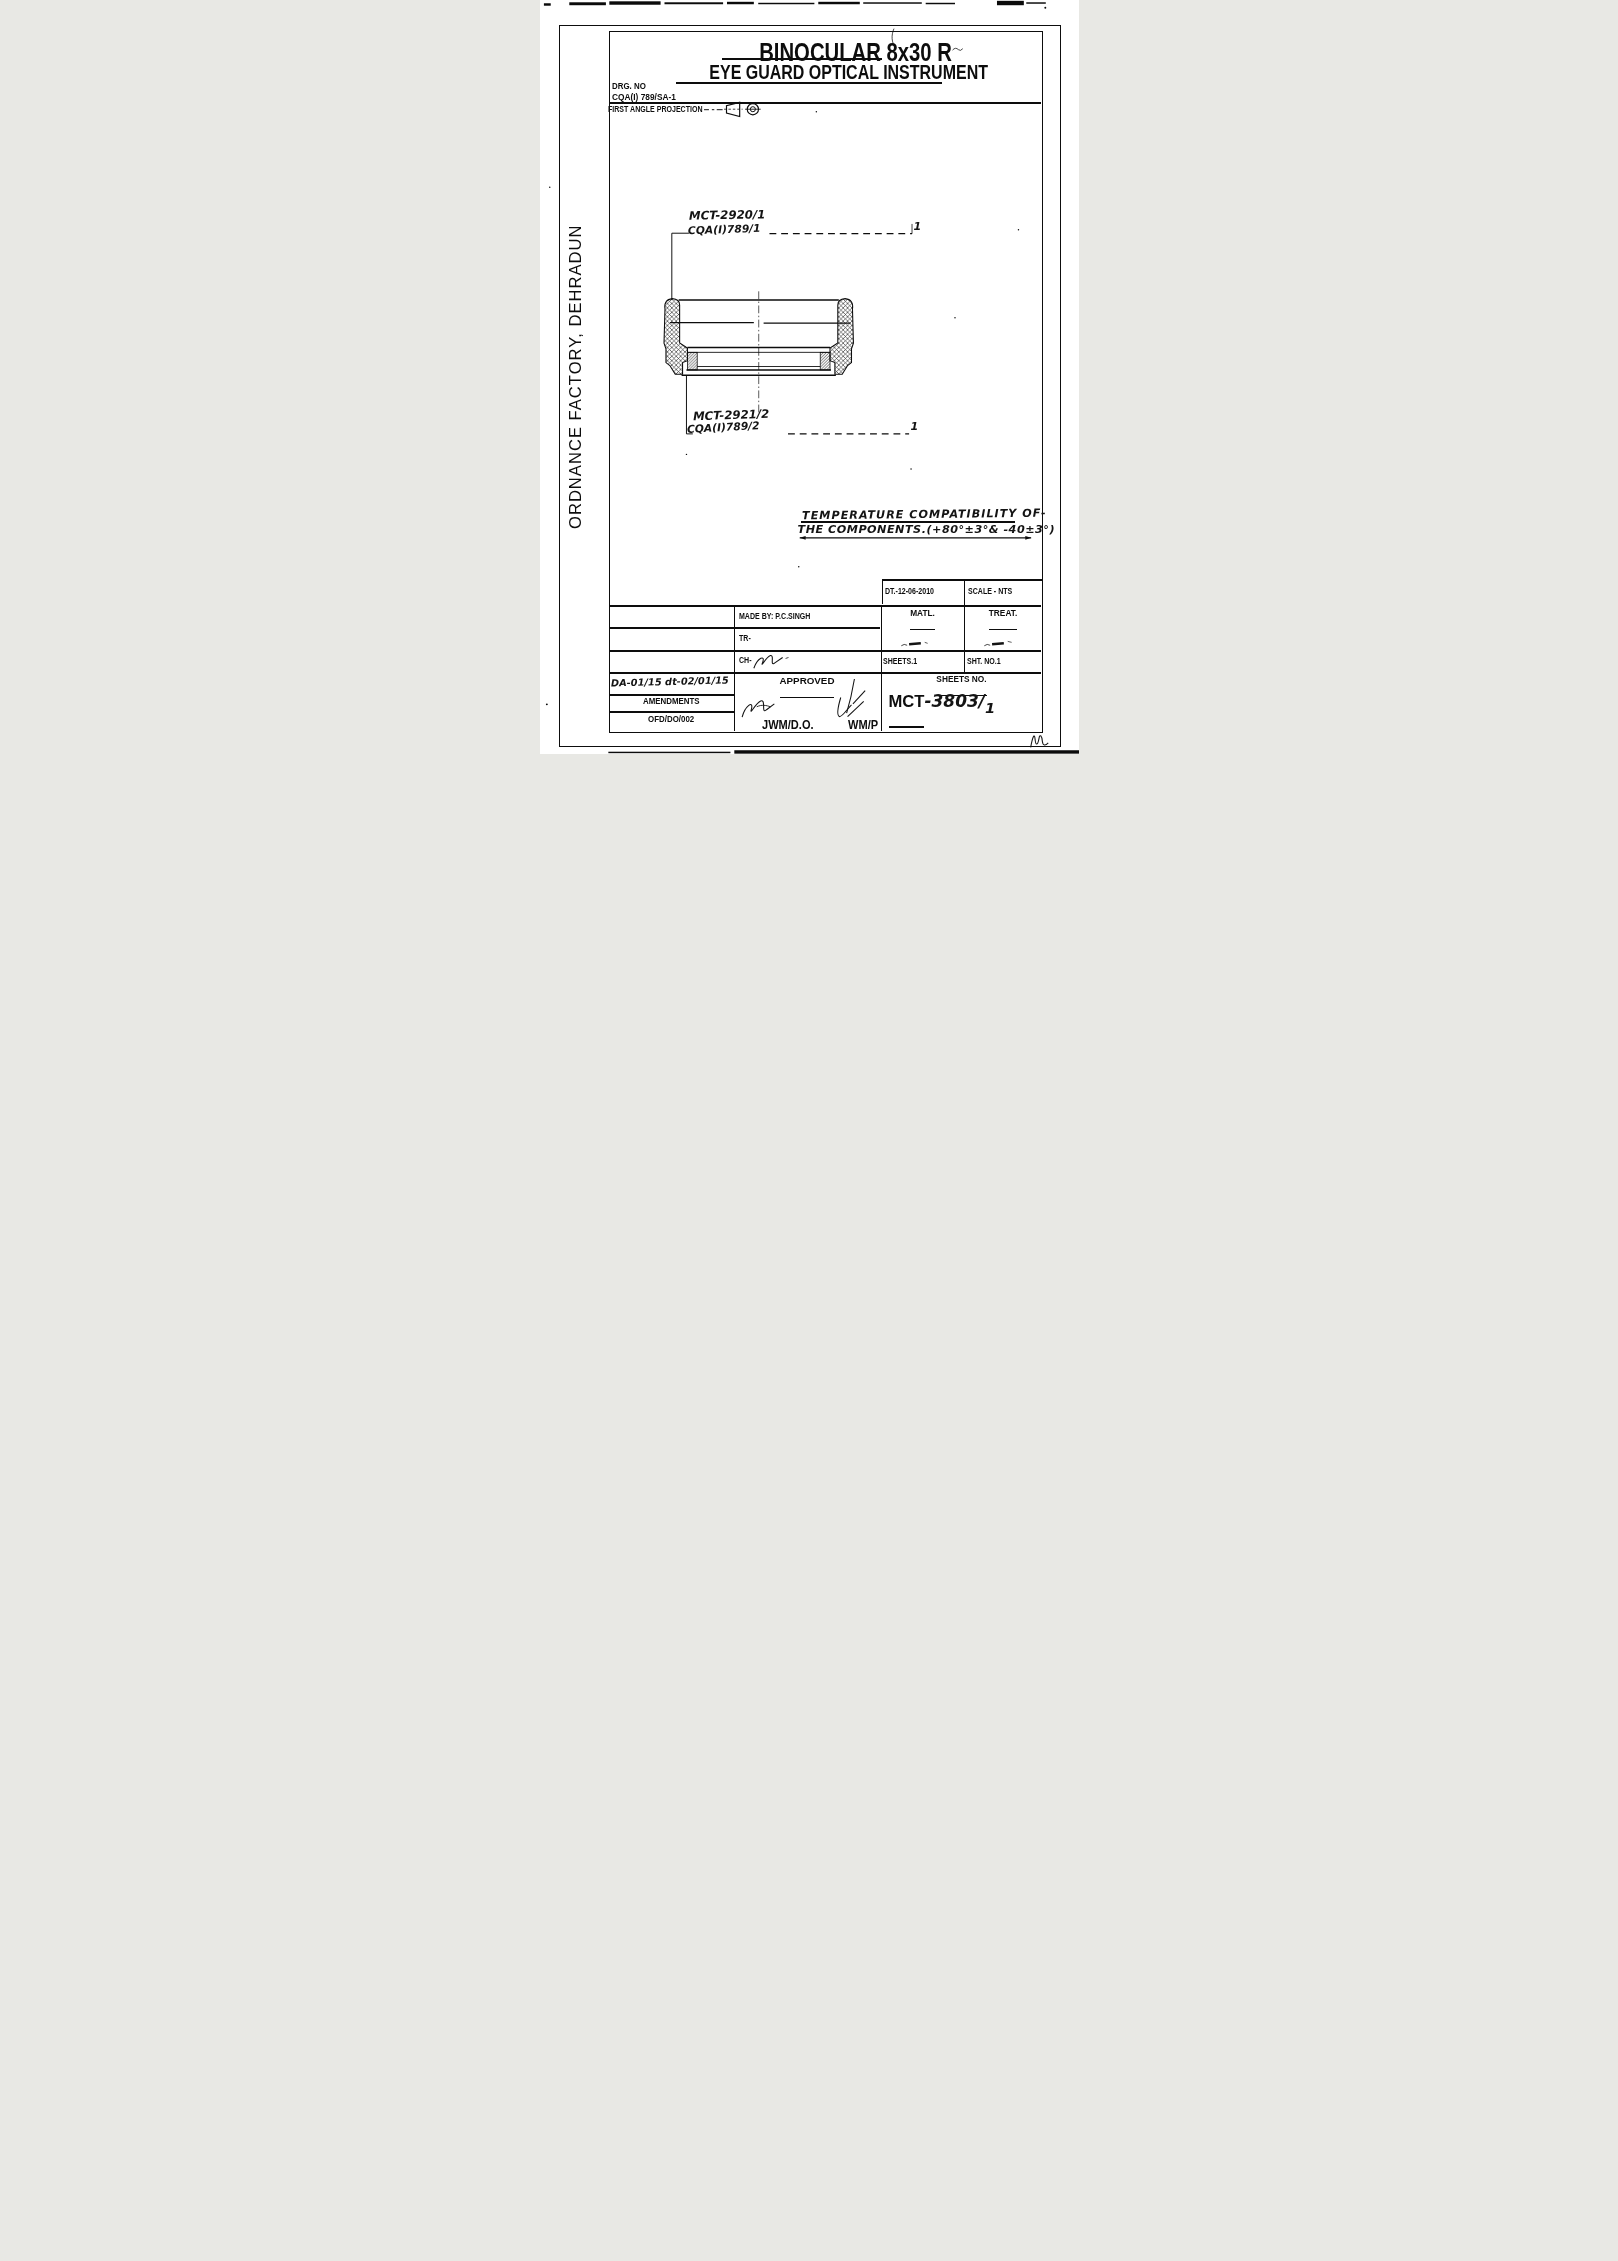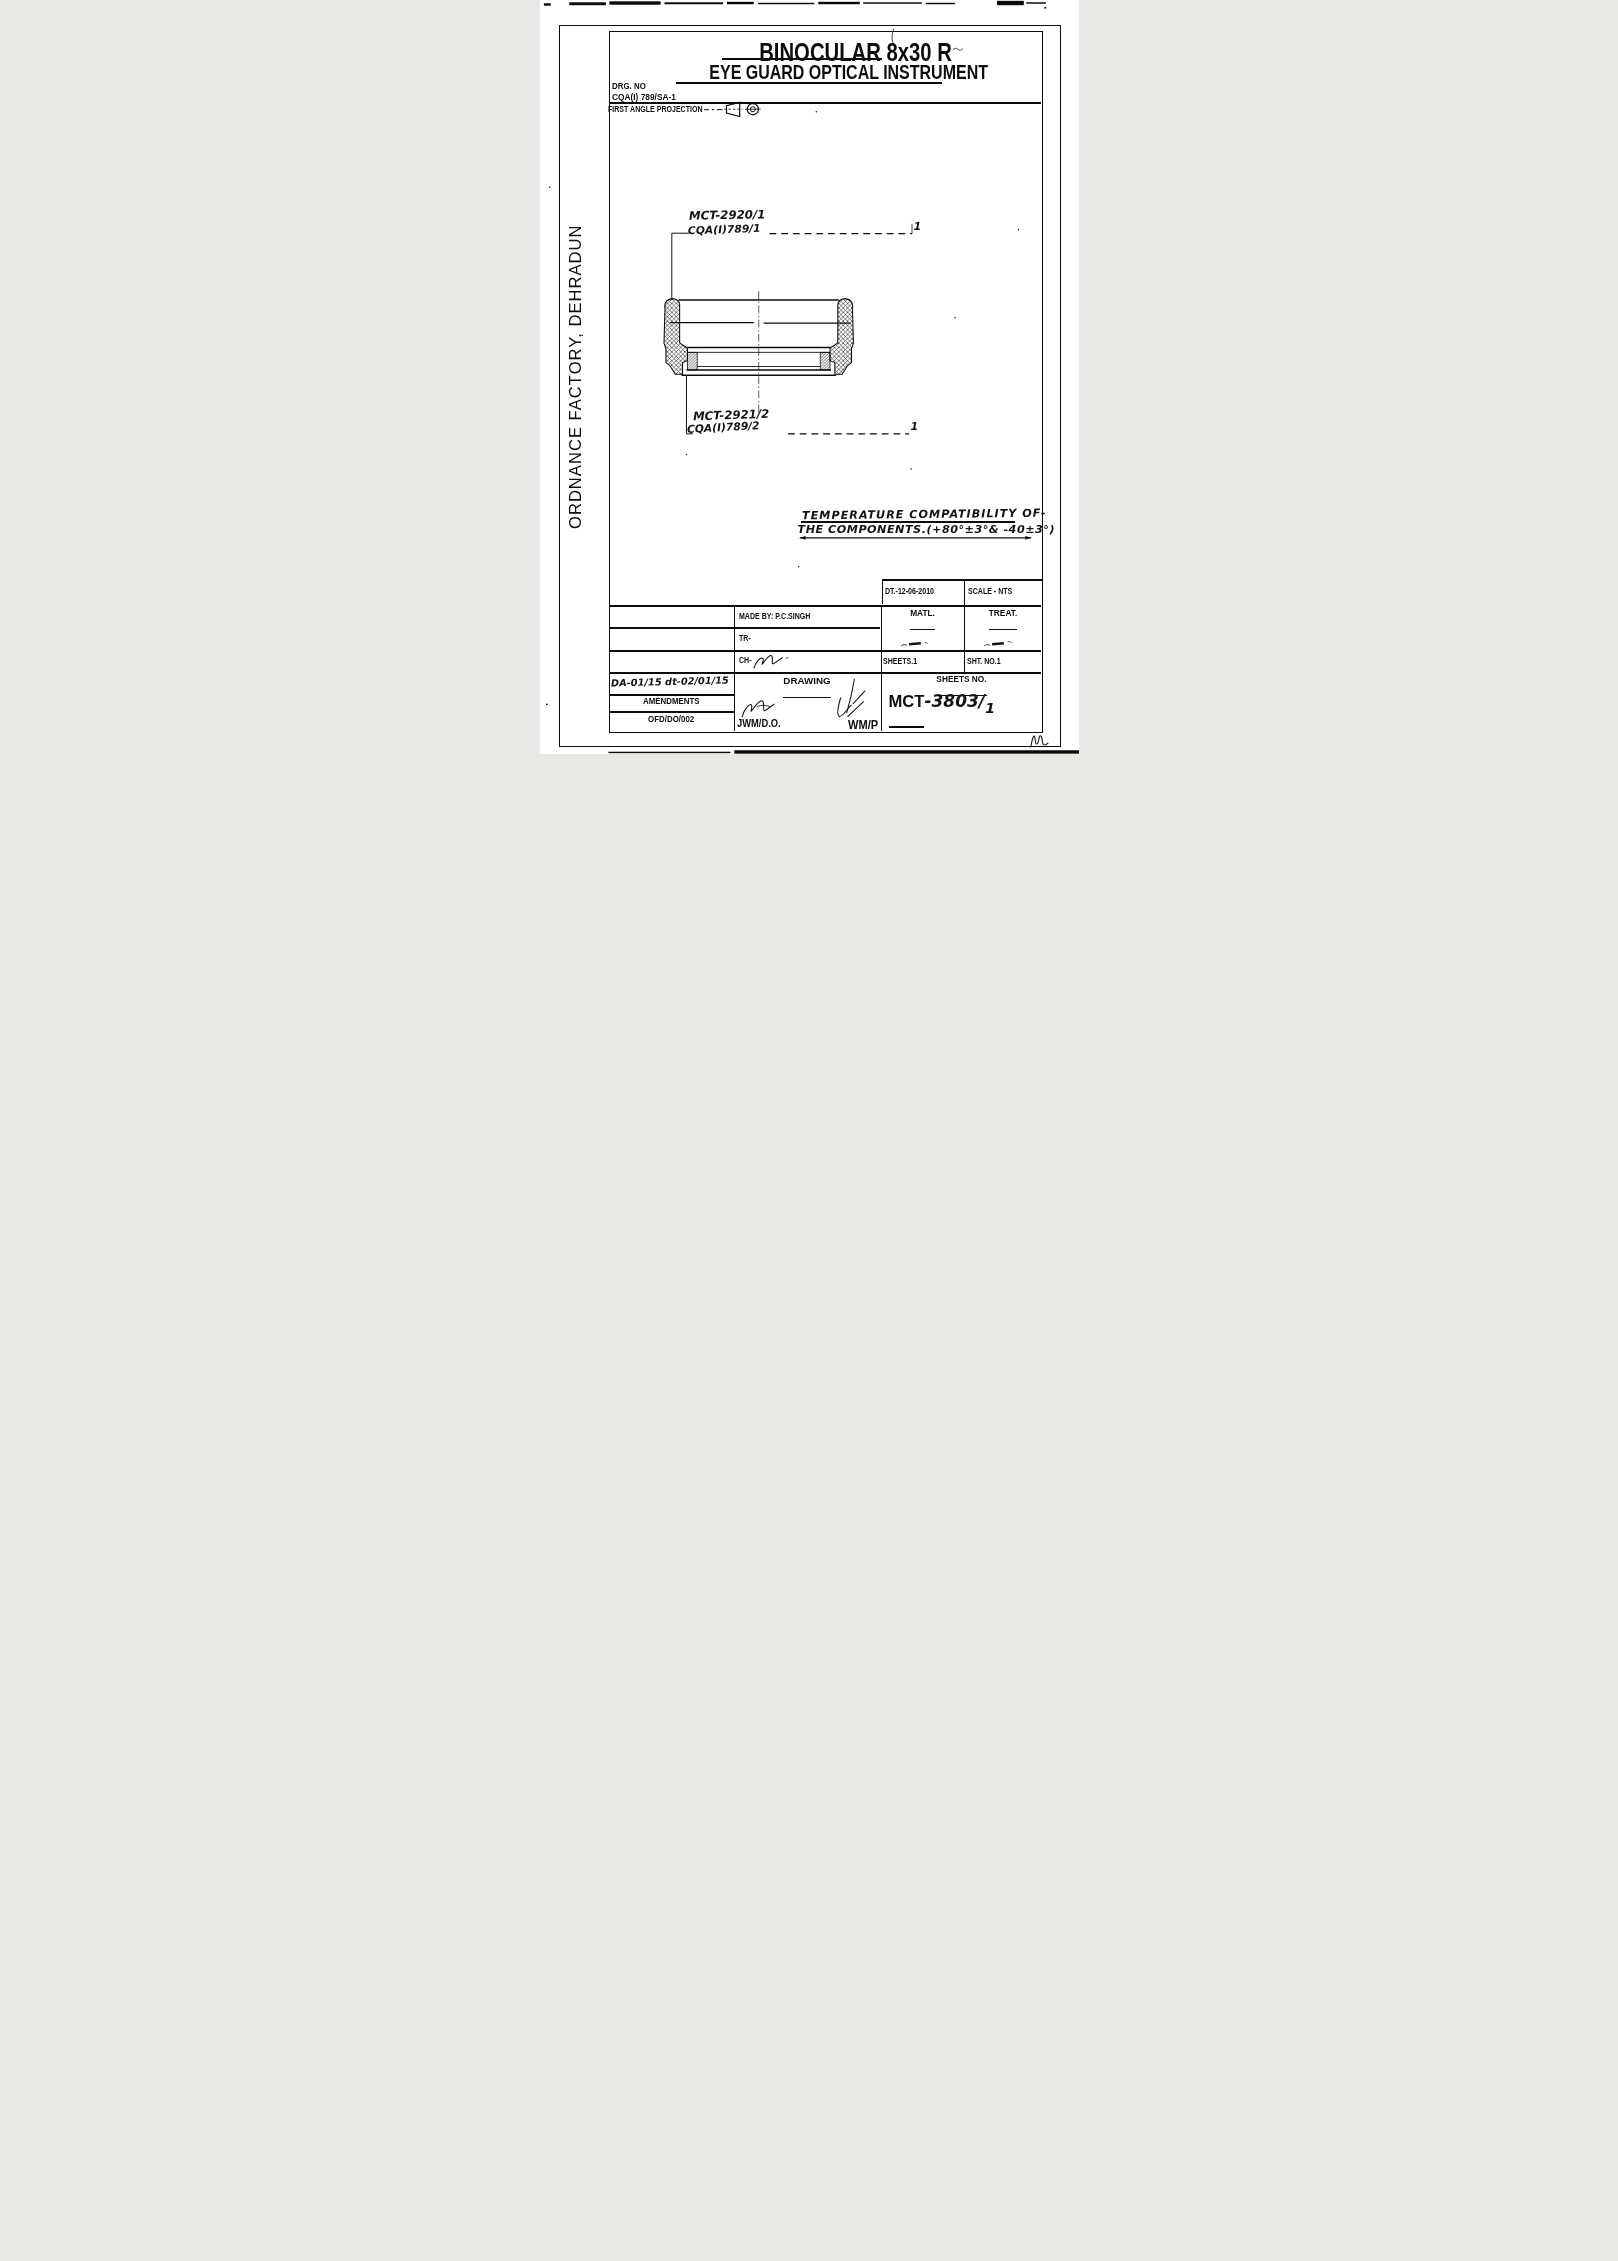--- a/index.html
+++ b/index.html
@@ -100,23 +100,23 @@
 
   <div class="abs hw" style="left:71px;top:677px;font-size:9.8px;transform:rotate(-1.5deg);">DA-01/15 dt-02/01/15</div>
   <div class="abs t ctr" style="left:69px;top:697px;width:125px;font-size:9.3px;">
     <span class="cxl" style="transform-origin:center;">AMENDMENTS</span>
   </div>
   <div class="abs t ctr" style="left:69px;top:715px;width:125px;font-size:9.3px;">
     <span class="cxl" style="transform-origin:center;">OFD/DO/002</span>
   </div>
 
   <div class="abs t ctr" style="left:195px;top:676px;width:145px;font-size:9.8px;">
-    <span class="ub">DRAWING</span>
-  </div>
-  <div class="abs t" style="left:197px;top:718px;font-size:11px;">
+    <span class="ub">APPROVED</span>
+  </div>
+  <div class="abs t" style="left:197px;top:718px;font-size:13px;padding-left:25px;">
     <span class="cxl">JWM/D.O.</span>
   </div>
   <div class="abs t" style="left:308px;top:718px;font-size:13px;">
     <span class="cxl">WM/P</span>
   </div>
 
   <div class="abs t ctr" style="left:342px;top:675px;width:160px;font-size:8.3px;">
     <span class="ub">SHEETS NO.</span>
   </div>
   <div class="abs" style="left:349px;top:693px;">

